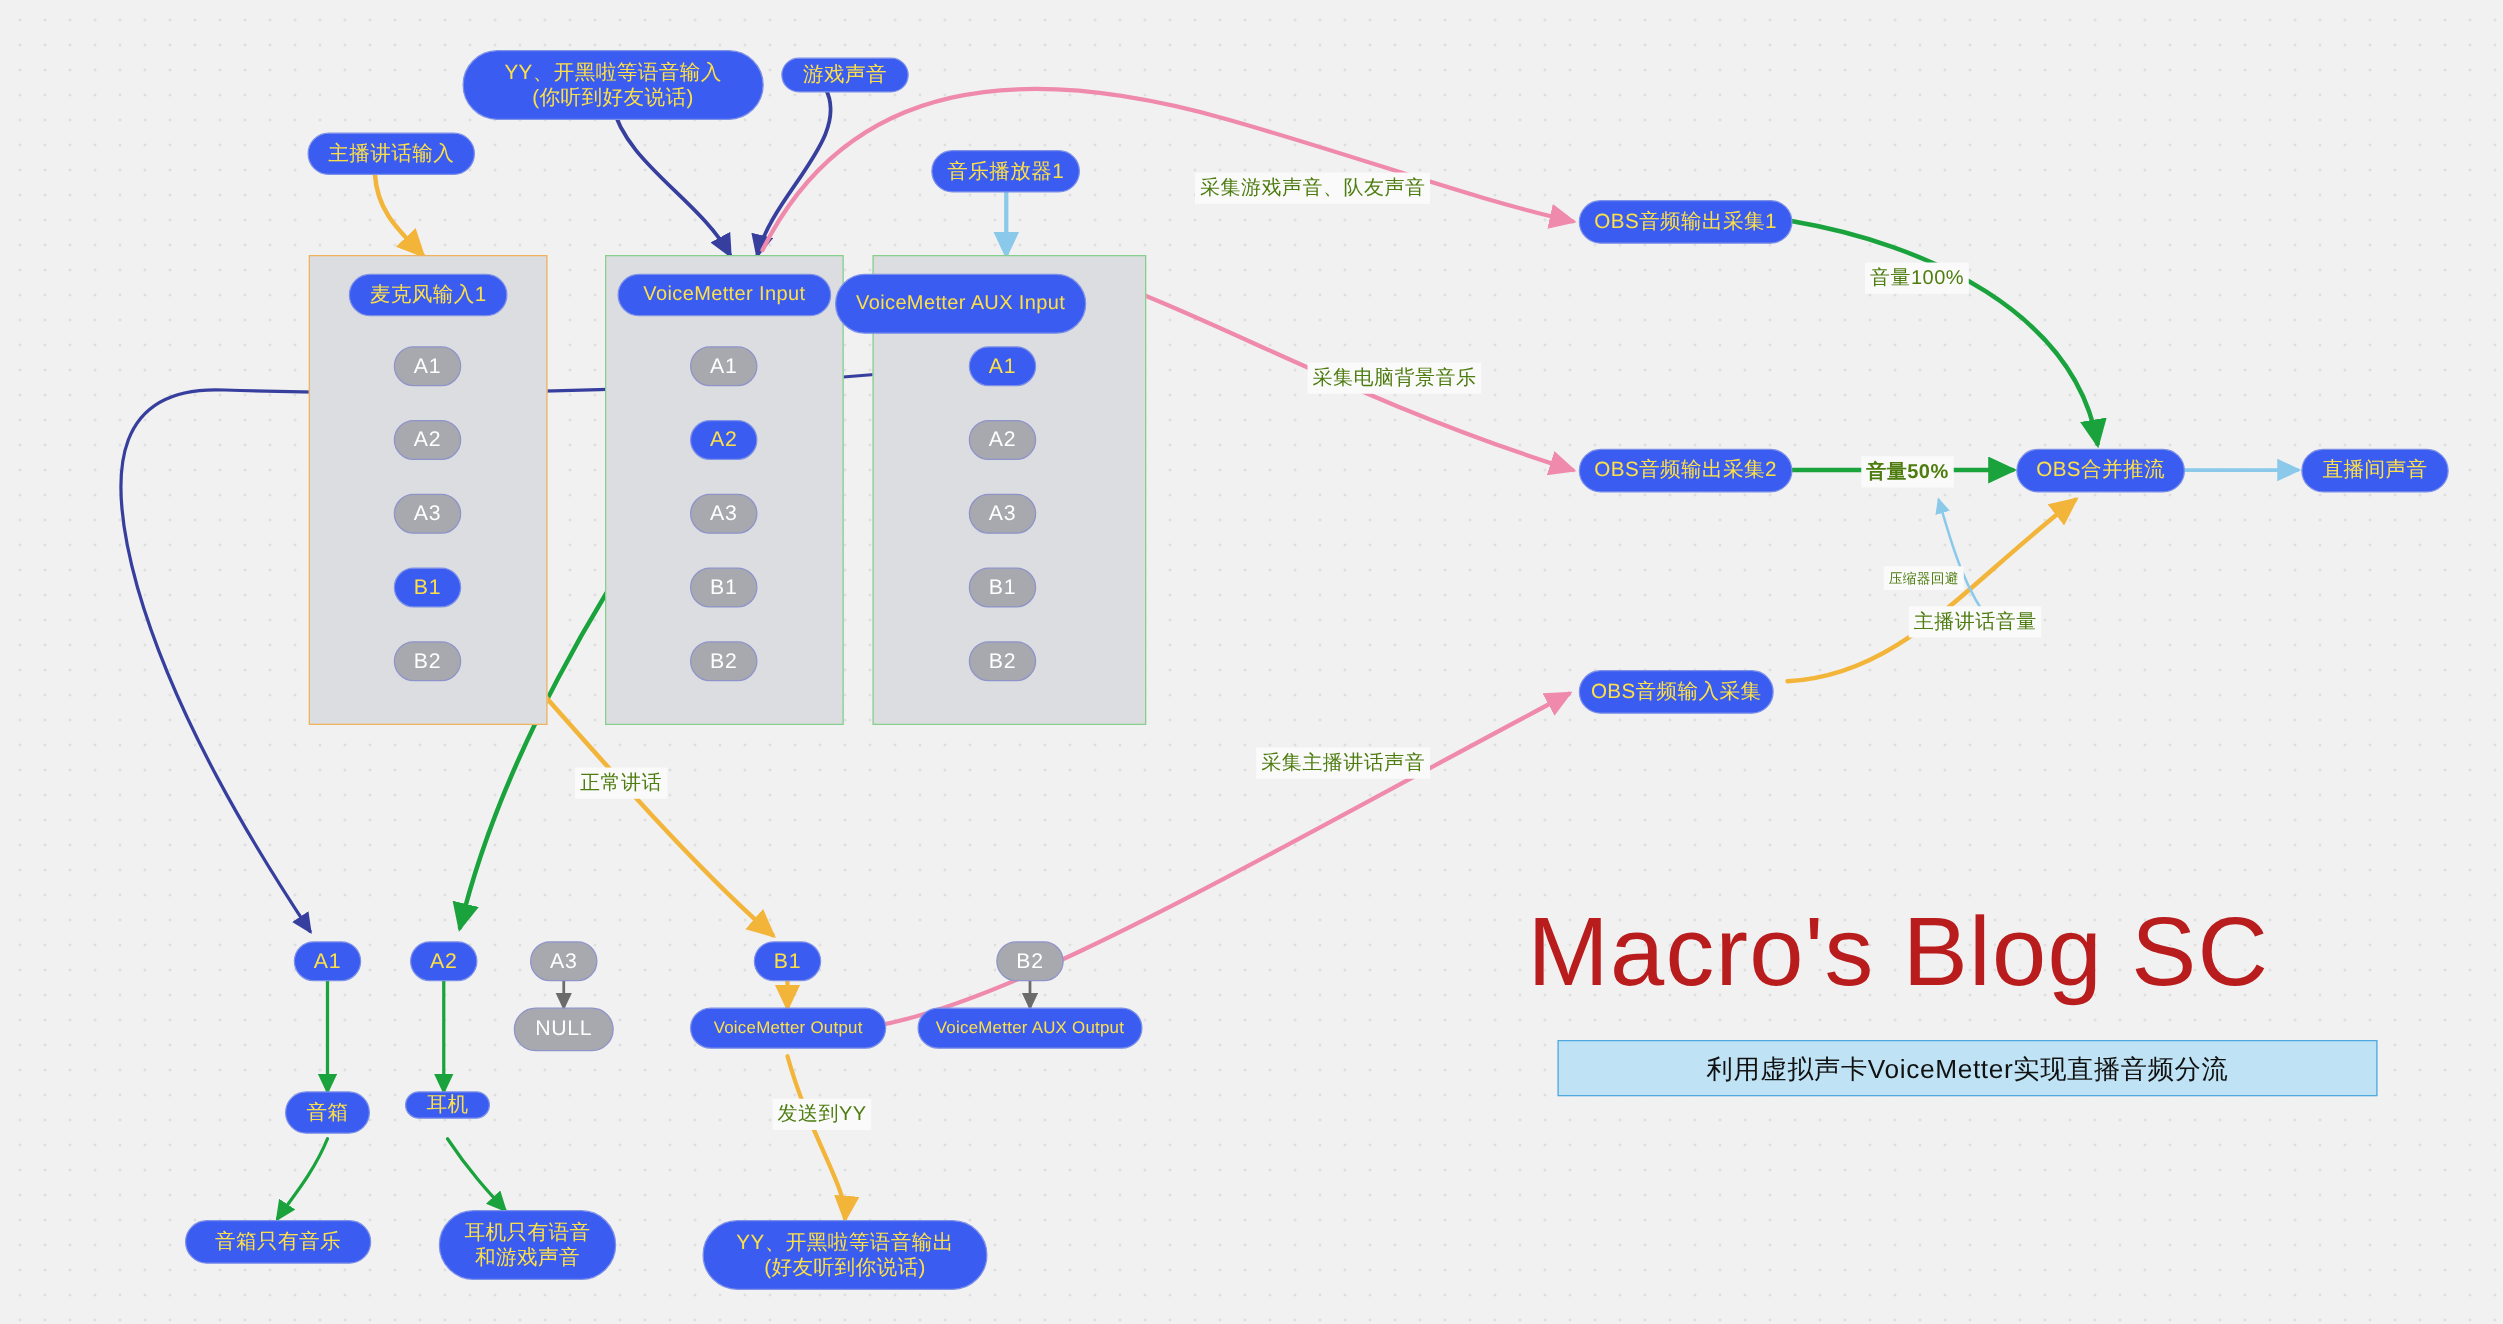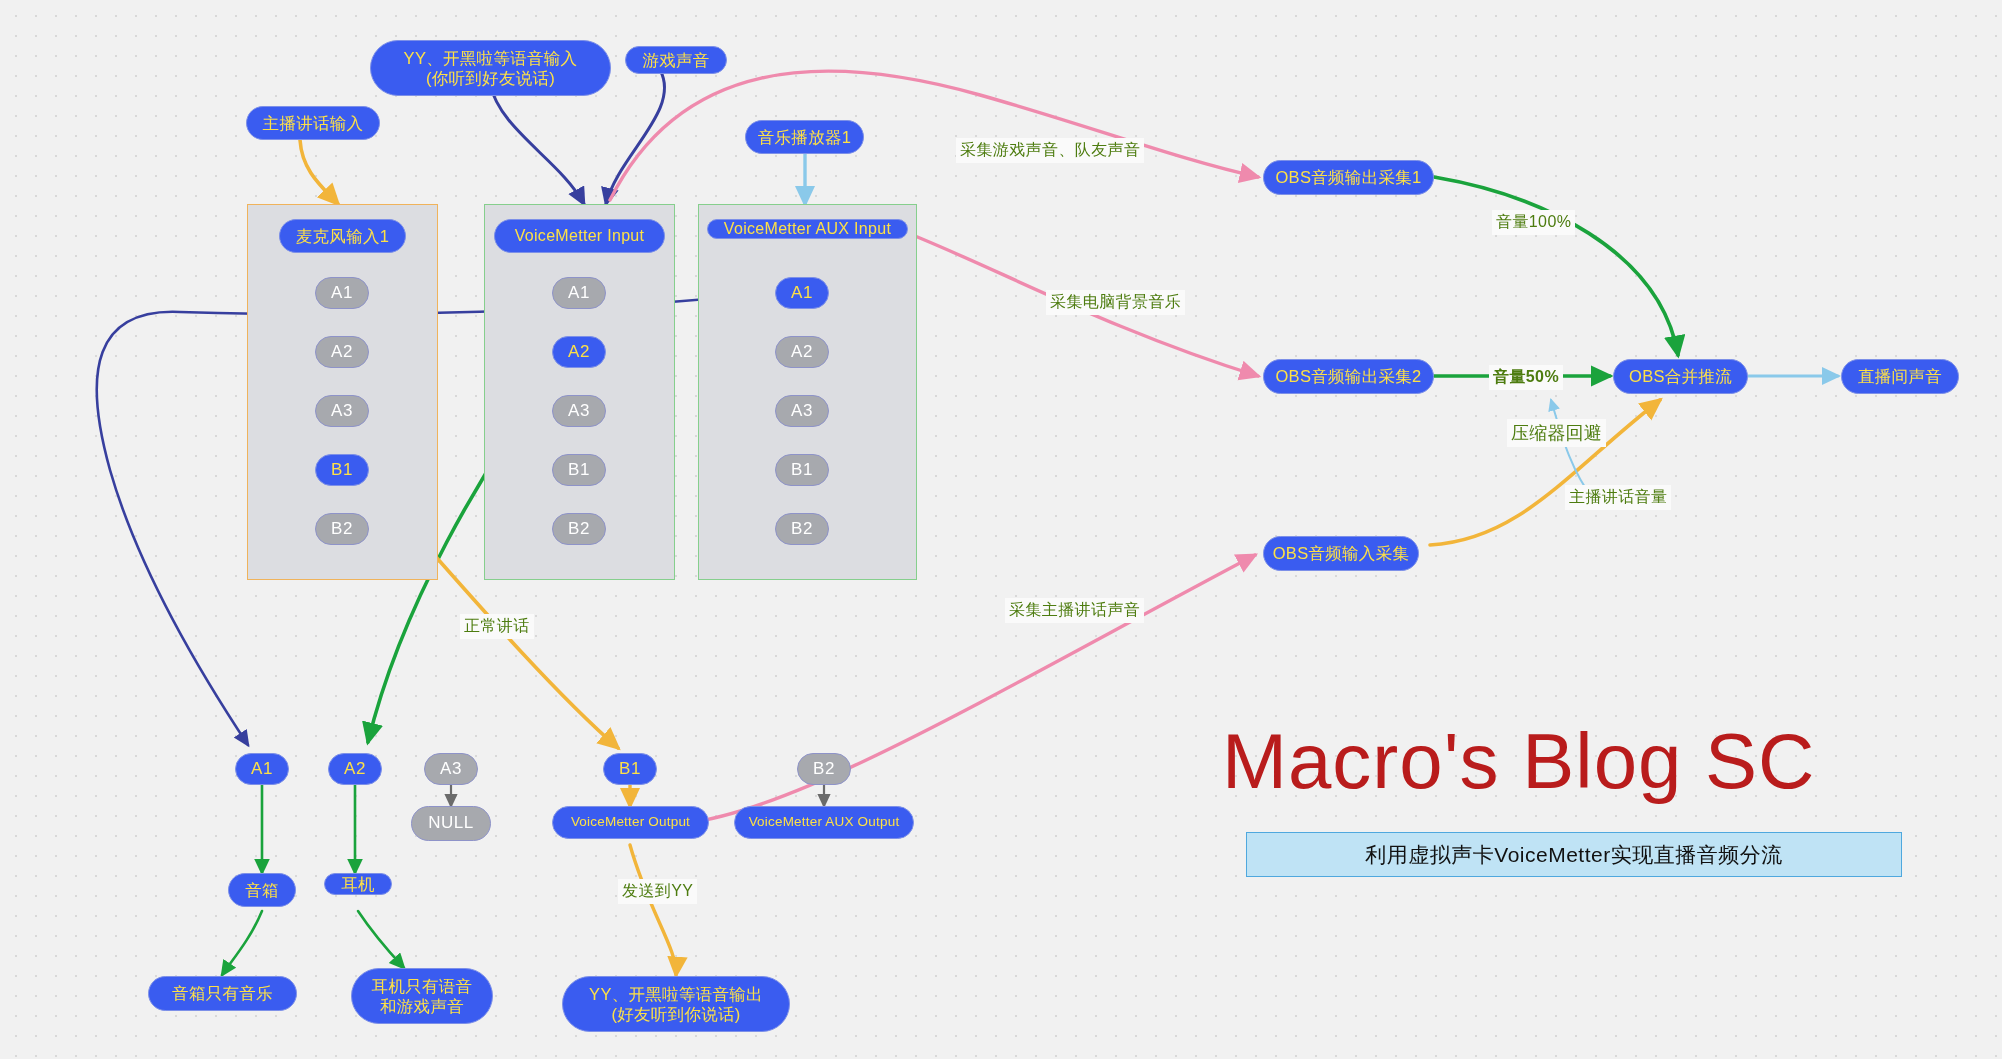--- a/index.html
+++ b/index.html
@@ -48,21 +48,21 @@
   
   .elabel{
     position:absolute;
     background:#fafafa;
     color:#4d7c0f;
     font-size:16px;
     padding:2px 4px;
     white-space:nowrap;
     letter-spacing:.4px;
   }
-  .elabel.tiny{font-size:18px;letter-spacing:.2px;}
+  .elabel.tiny{font-size:11px;letter-spacing:.2px;margin-top:34px;}
 
   
   #watermark{
     position:absolute;
     left:1222px;top:716px;
     font-size:78px;
     color:#b91c1c;
     font-family:"Liberation Sans","DejaVu Sans",sans-serif;
     letter-spacing:1px;
     white-space:nowrap;
@@ -169,21 +169,21 @@
 (你听到好友说话)</div>
 
   <div class="node cn" style="left:625px;top:46px;width:102px;height:28px;">游戏声音</div>
 
   <div class="node cn" style="left:745px;top:120px;width:119px;height:34px;">音乐播放器1</div>
 
   <div class="node cn" style="left:279px;top:219px;width:127px;height:34px;">麦克风输入1</div>
 
   <div class="node en" style="left:494px;top:219px;width:171px;height:34px;">VoiceMetter Input</div>
 
-  <div class="node en" style="left:707px;top:219px;width:201px;height:20px;">VoiceMetter AUX Input</div>
+  <div class="node en" style="left:668px;top:219px;width:201px;height:48px;">VoiceMetter AUX Input</div>
 
   <div class="node chip gray" style="left:315px;top:277px;width:54px;height:32px;">A1</div>
   <div class="node chip gray" style="left:315px;top:336px;width:54px;height:32px;">A2</div>
   <div class="node chip gray" style="left:315px;top:395px;width:54px;height:32px;">A3</div>
   <div class="node chip" style="left:315px;top:454px;width:54px;height:32px;">B1</div>
   <div class="node chip gray" style="left:315px;top:513px;width:54px;height:32px;">B2</div>
 
   <div class="node chip gray" style="left:552px;top:277px;width:54px;height:32px;">A1</div>
   <div class="node chip" style="left:552px;top:336px;width:54px;height:32px;">A2</div>
   <div class="node chip gray" style="left:552px;top:395px;width:54px;height:32px;">A3</div>
@@ -235,21 +235,21 @@
   <div class="elabel" style="left:1046px;top:290px;">采集电脑背景音乐</div>
 
   <div class="elabel" style="left:1005px;top:598px;">采集主播讲话声音</div>
 
   <div class="elabel" style="left:1492px;top:210px;">音量100%</div>
 
   <div class="elabel" style="left:1489px;top:365px;font-weight:bold;">音量50%</div>
 
   <div class="elabel tiny" style="left:1507px;top:419px;">压缩器回避</div>
 
-  <div class="elabel" style="left:1527px;top:485px;margin-left:38px;">主播讲话音量</div>
+  <div class="elabel" style="left:1527px;top:485px;">主播讲话音量</div>
 
   <div class="elabel" style="left:460px;top:614px;">正常讲话</div>
 
   <div class="elabel" style="left:618px;top:879px;">发送到YY</div>
 
   <div id="watermark">Macro's Blog SC</div>
   <div id="doc-title">利用虚拟声卡VoiceMetter实现直播音频分流</div>
 
 </div>
 

